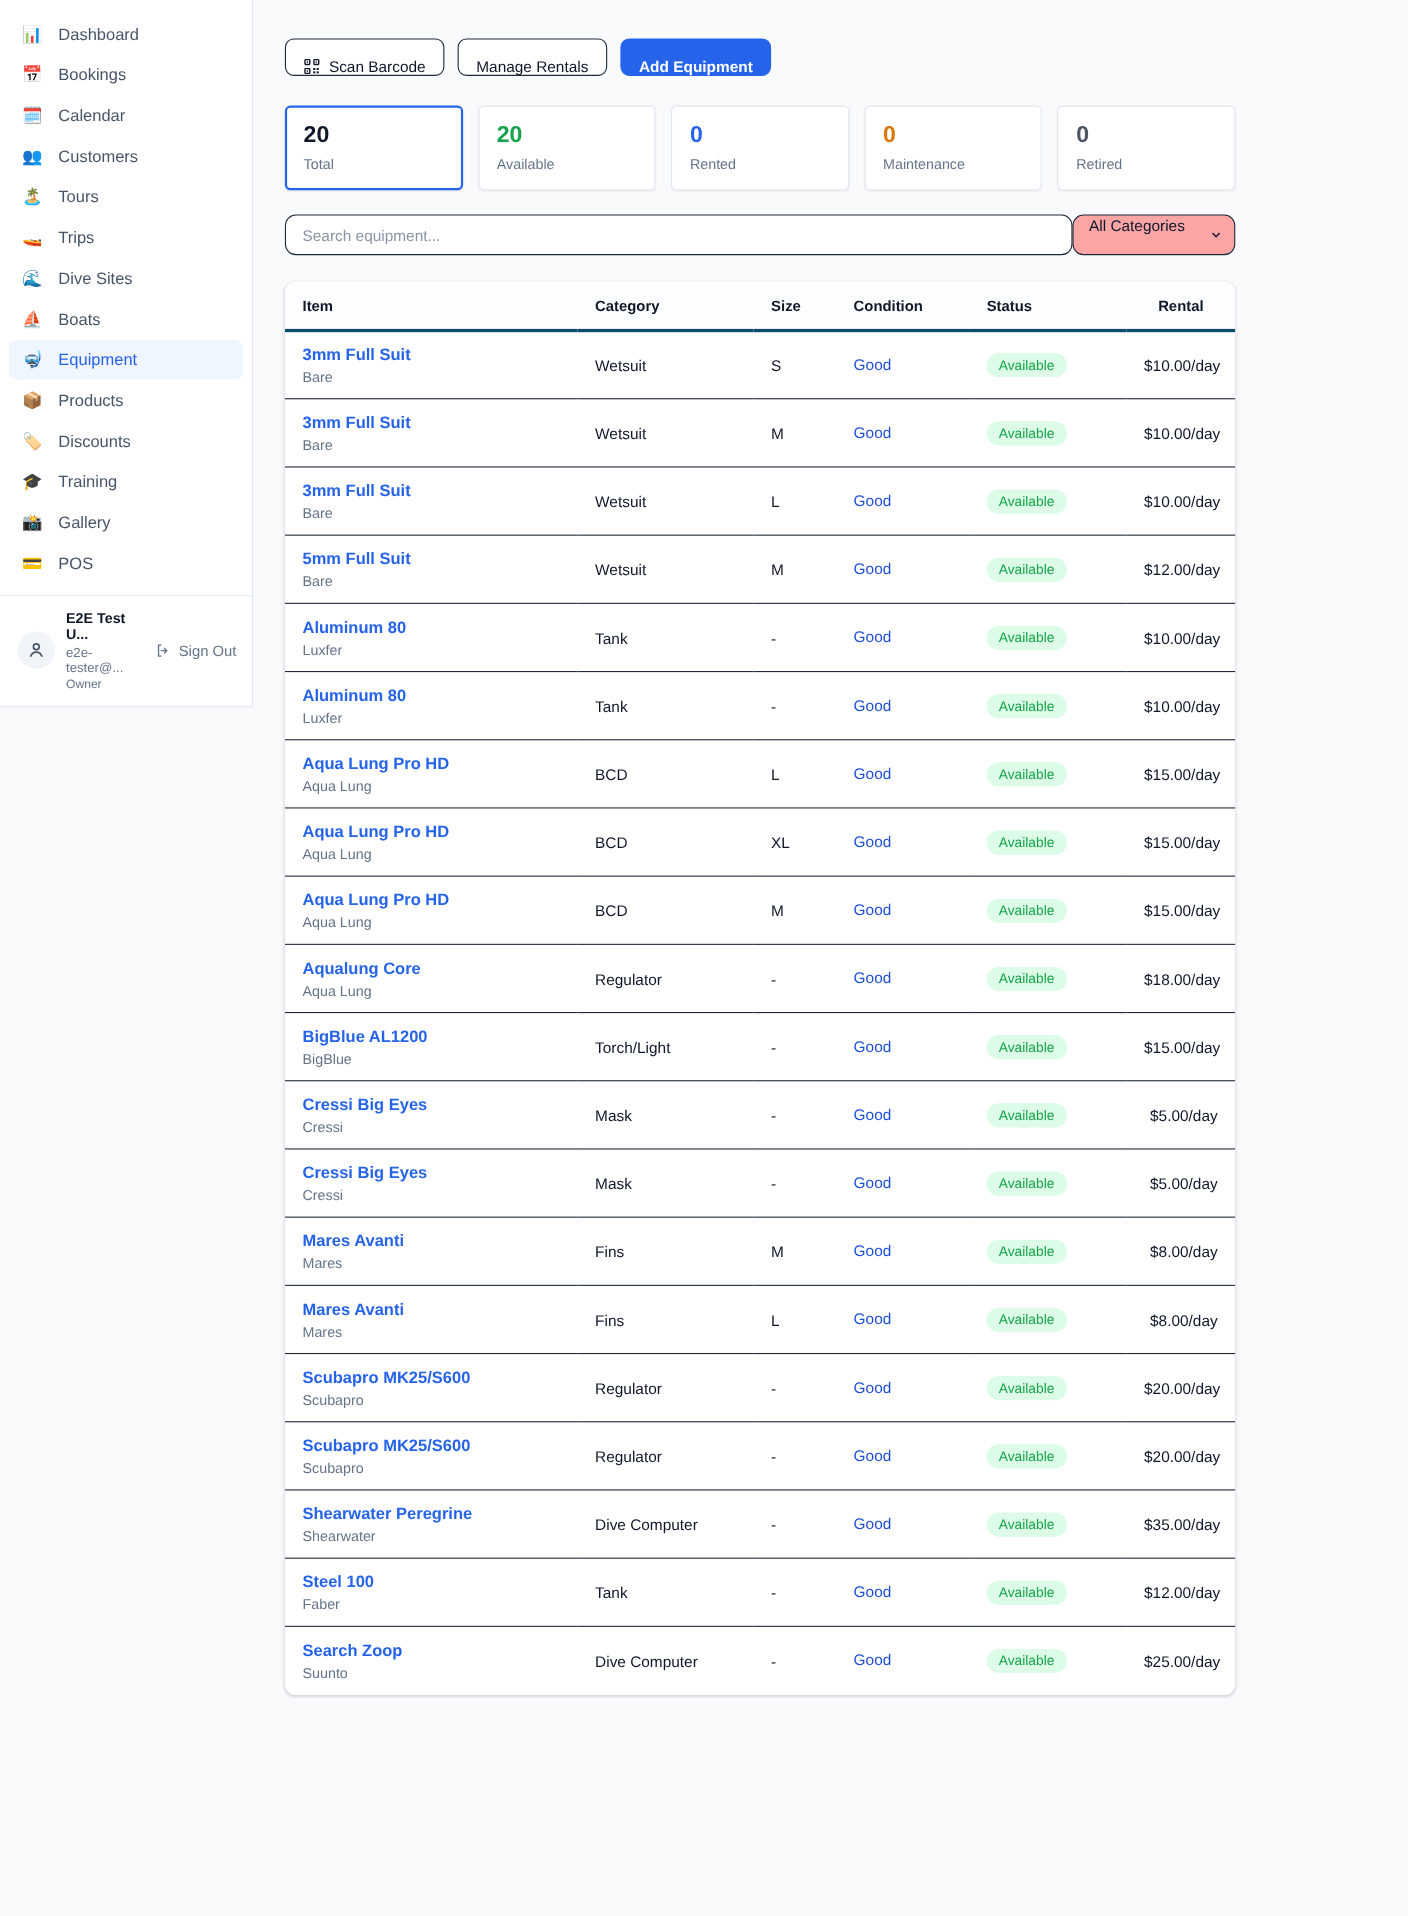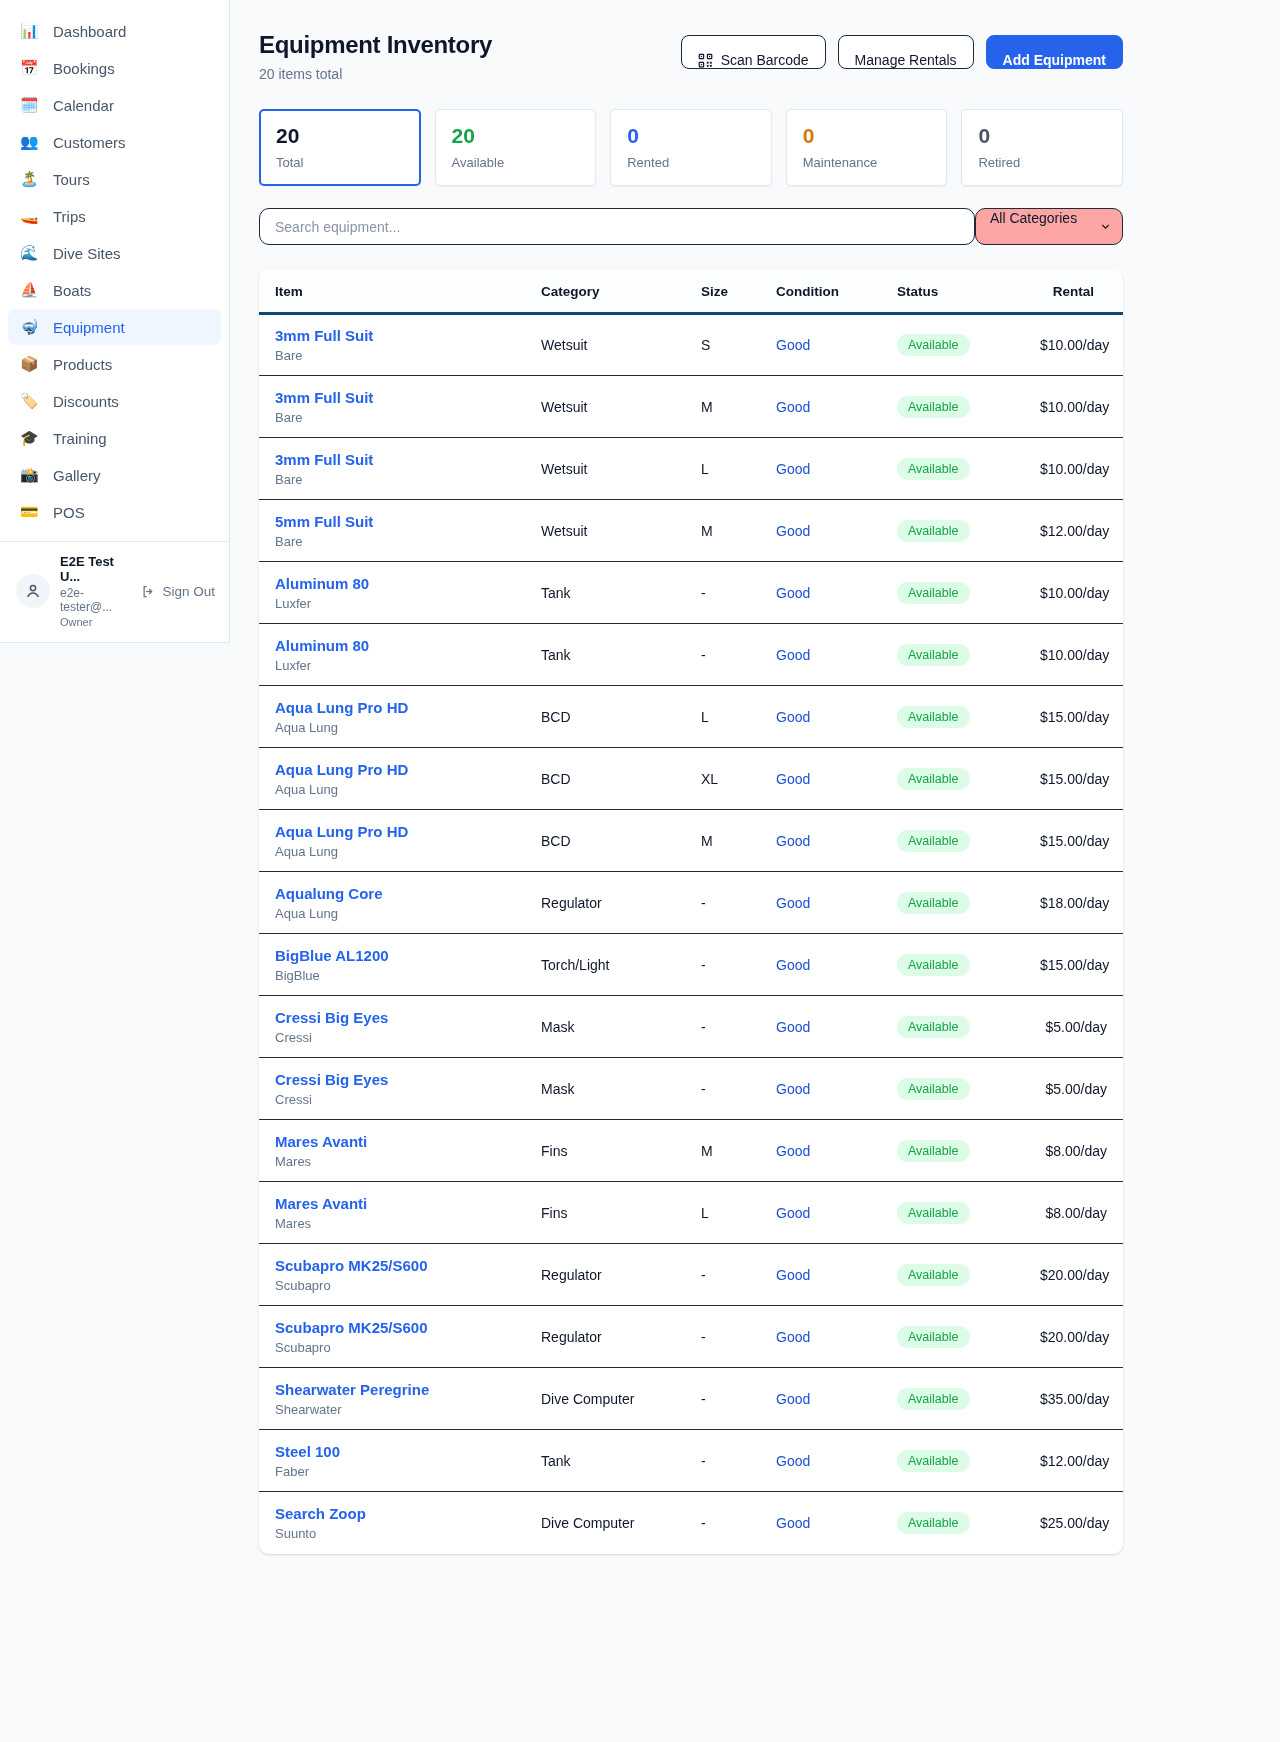--- a/index.html
+++ b/index.html
@@ -211,24 +211,20 @@
           <path d="M17 12H8"></path>
       </svg>
       <span>Sign Out</span>
     </div>
   </div>
 </aside>
 
 <main class="main">
 
   <div class="page-header">
-    <div>
-      <h1 class="page-title">Equipment Inventory</h1>
-      <div class="page-subtitle">20 items total</div>
-    </div>
     <div class="header-actions">
       <button class="btn">
         <svg width="15" height="15" viewBox="0 0 24 24" fill="#0f172a">
           <rect x="2" y="2" width="7" height="7" rx="1" fill="none" stroke="#0f172a" stroke-width="2"></rect>
           <rect x="4.5" y="4.5" width="2" height="2"></rect>
           <rect x="15" y="2" width="7" height="7" rx="1" fill="none" stroke="#0f172a" stroke-width="2"></rect>
           <rect x="17.5" y="4.5" width="2" height="2"></rect>
           <rect x="2" y="15" width="7" height="7" rx="1" fill="none" stroke="#0f172a" stroke-width="2"></rect>
           <rect x="4.5" y="17.5" width="2" height="2"></rect>
           <rect x="14" y="14" width="3" height="3"></rect>

